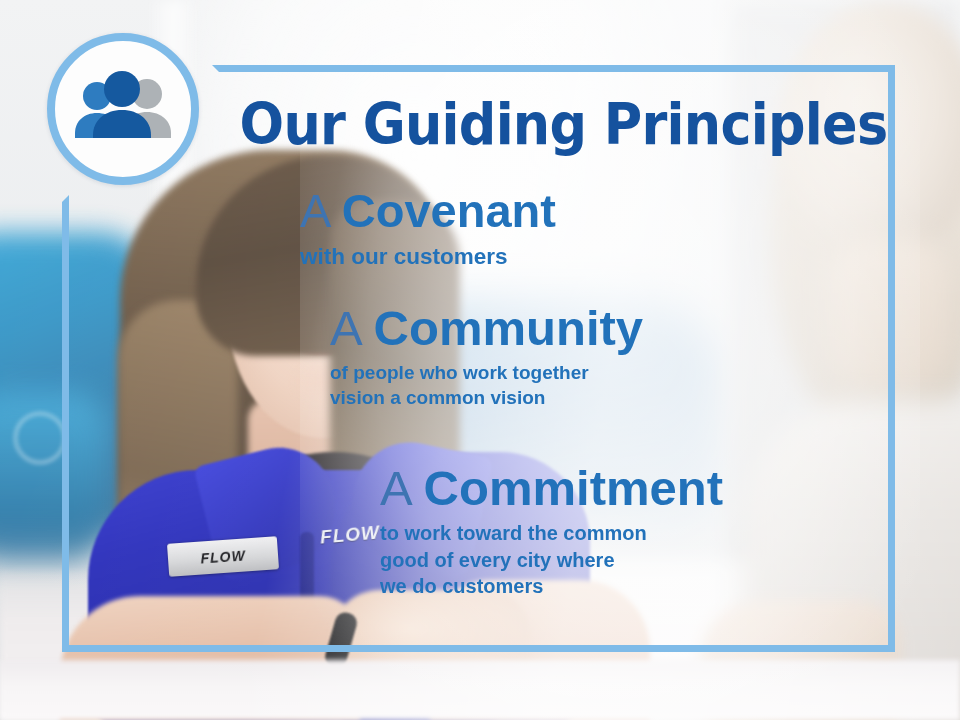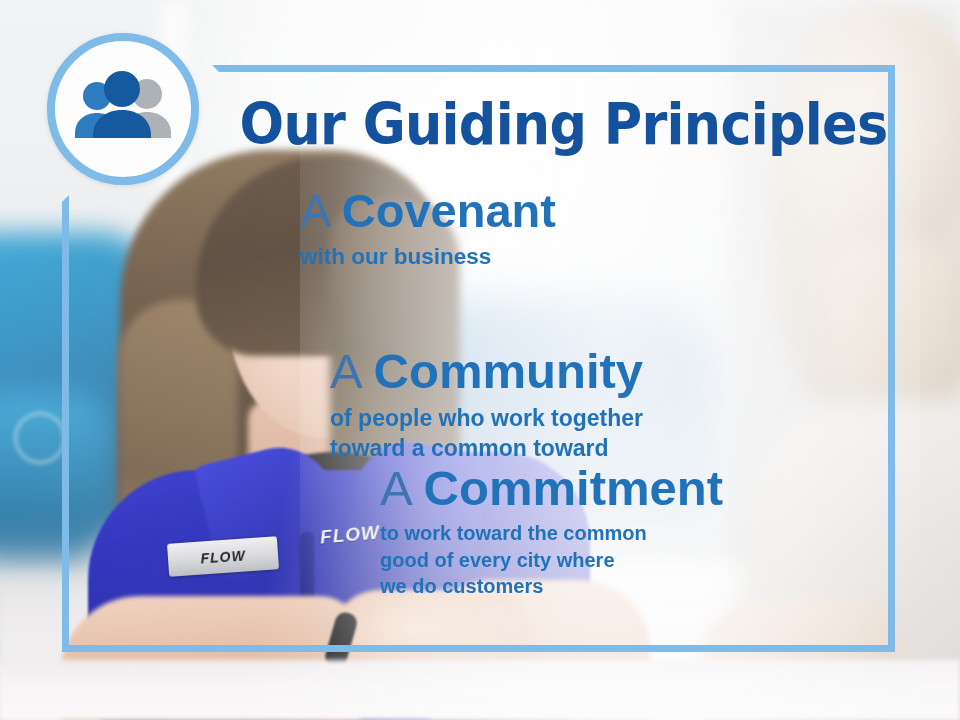--- a/index.html
+++ b/index.html
@@ -279,26 +279,26 @@
   .head .key{font-weight:bold;color:#2272BA;}
   .sub{
     font-family:"Liberation Sans",sans-serif;
     font-size:22.5px;line-height:1.30;color:#2272BA;
     margin-top:6px;
   }
   .sub b{font-weight:bold;}
   .sub .reg{font-weight:bold;}
 
   #blk-covenant{left:300px;top:186px;width:480px;}
-  #blk-community{left:330px;top:302px;width:540px;margin-top:43px;}
+  #blk-community{left:330px;top:302px;width:540px;}
   #blk-commitment{left:380px;top:462px;width:520px;}
 
   #blk-community .head,#blk-commitment .head{font-size:49px;}
   #blk-commitment .sub{font-size:20px;line-height:1.33;}
-  #blk-community .sub{font-size:23px;line-height:1.32;}
+  #blk-community .sub{font-size:19px;line-height:1.32;}
 </style>
 </head>
 <body>
 
 <div id="stage">
 
   <div class="bg">
     <div class="bg-base"></div>
     <div class="bg-window"></div>
     <div class="bg-car-left"></div>
@@ -389,31 +389,31 @@
 
   <div class="content">
 
     <div class="title">Our Guiding Principles</div>
 
     <div class="block" id="blk-covenant">
       <div class="head">
         <span class="lead">A </span><span class="key">Covenant</span>
       </div>
       <div class="sub">
-        <span class="reg">with </span><b>our business</b>
+        <span class="reg">with </span><b>our customers</b>
       </div>
     </div>
 
     <div class="block" id="blk-community">
       <div class="head">
         <span class="lead">A </span><span class="key">Community</span>
       </div>
       <div class="sub">
         <span class="reg">of </span><b>people who work together</b><br>
-        <span class="reg">toward a common toward</span>
+        <span class="reg">vision a common vision</span>
       </div>
     </div>
 
     <div class="block" id="blk-commitment">
       <div class="head">
         <span class="lead">A </span><span class="key">Commitment</span>
       </div>
       <div class="sub">
         <span class="reg">to work toward the </span><b>common</b><br>
         <b>good of every city</b><span class="reg"> where</span><br>

